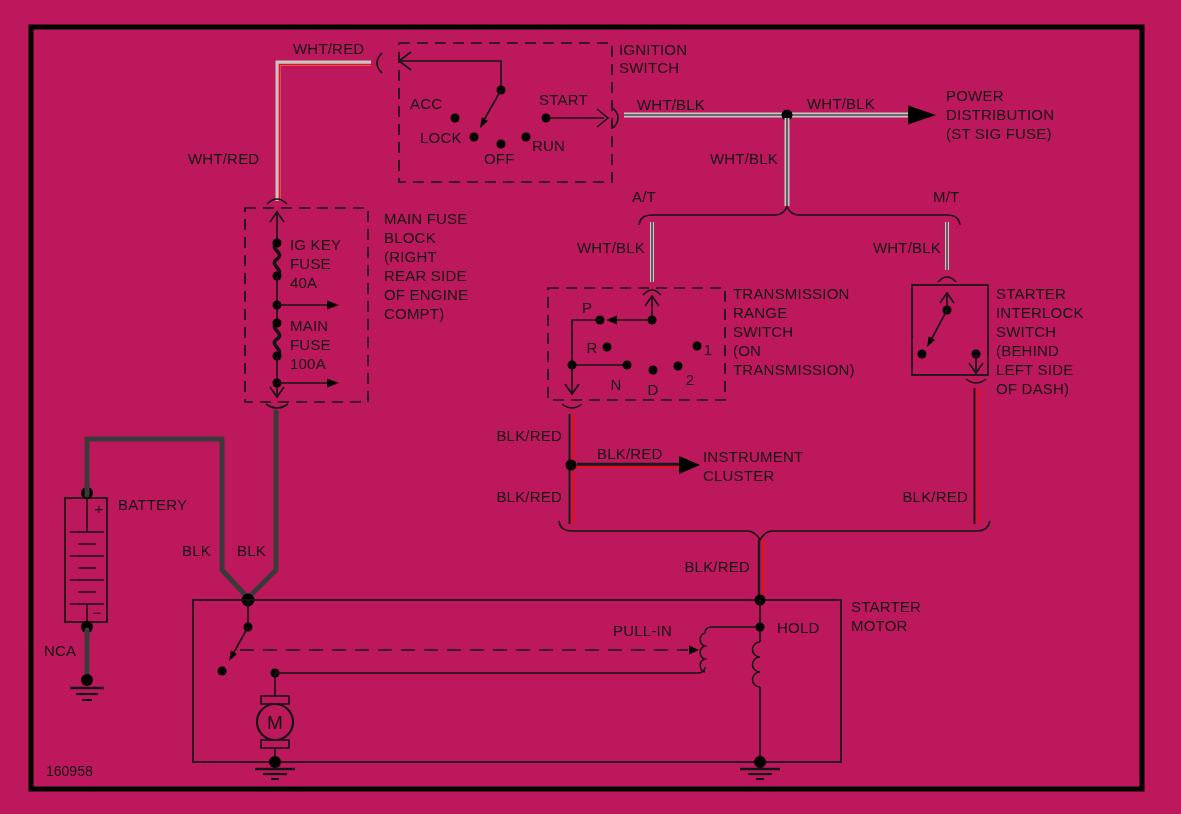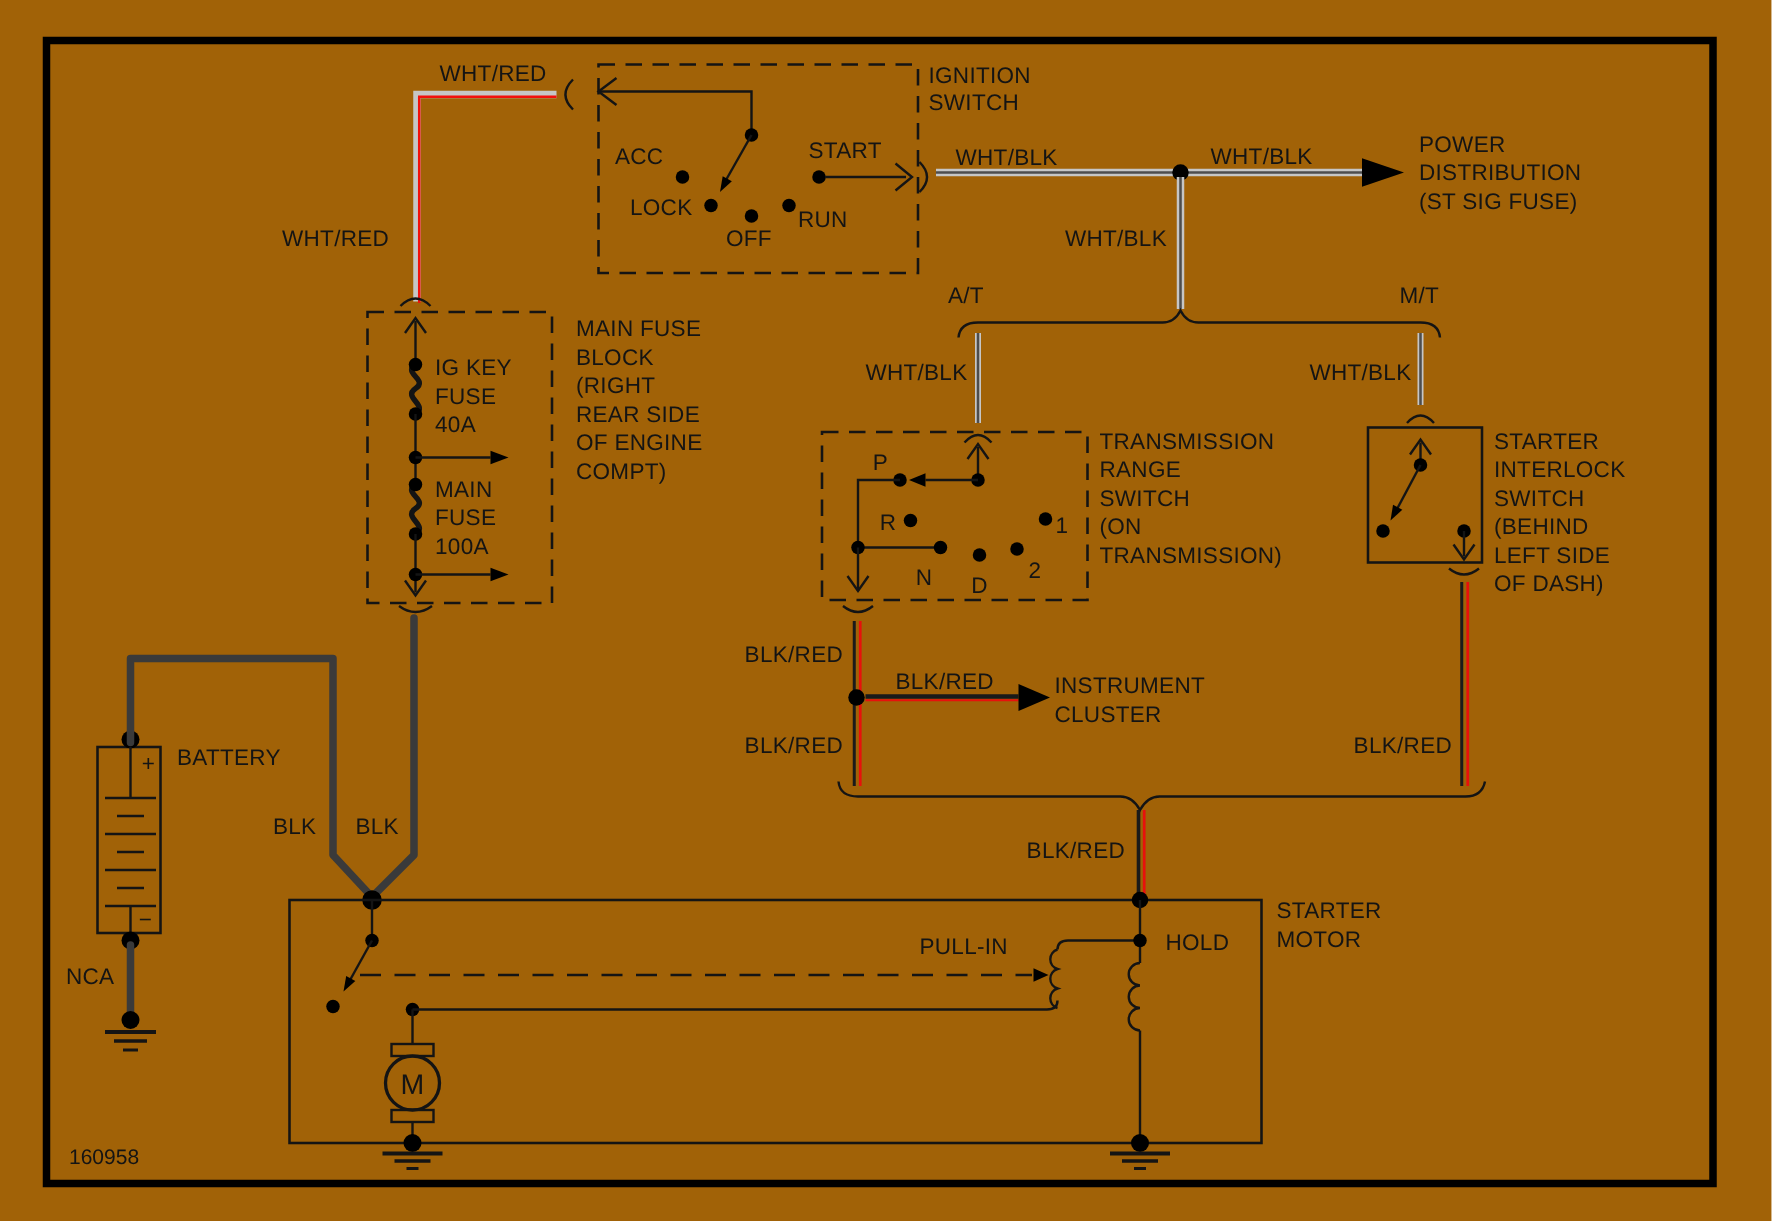--- a/index.html
+++ b/index.html
@@ -1,16 +1,16 @@
 <!DOCTYPE html>
 <html><head>
 <meta charset="utf-8">
 <style>
   html,body { margin:0; padding:0; background:#ffffff; }
-  .stage { position:relative; width:1181px; height:814px; background:#a16207; overflow:hidden; }
+  .stage { position:relative; width:1181px; height:814px; background:#be185d; overflow:hidden; }
   svg { position:absolute; left:0; top:0; }
   .t  { font-family:"Liberation Sans","DejaVu Sans",sans-serif; font-size:15px; fill:#141414; letter-spacing:0.2px; }
   .t-sm { font-family:"Liberation Sans","DejaVu Sans",sans-serif; font-size:14px; fill:#141414; }
   .t-m  { font-family:"Liberation Sans","DejaVu Sans",sans-serif; font-size:19px; fill:#141414; }
   .ln        { stroke:#141414; stroke-width:1.6; fill:none; }
   .ln2       { stroke:#141414; stroke-width:2.2; fill:none; }
   .mechdash  { stroke:#141414; stroke-width:1.6; fill:none; stroke-dasharray:14 9; }
   .box-dash  { fill:none; stroke:#141414; stroke-width:1.7; stroke-dasharray:11 7; }
   .box-solid { fill:none; stroke:#141414; stroke-width:1.7; }
   .border    { fill:none; stroke:#000000; stroke-width:5; }

